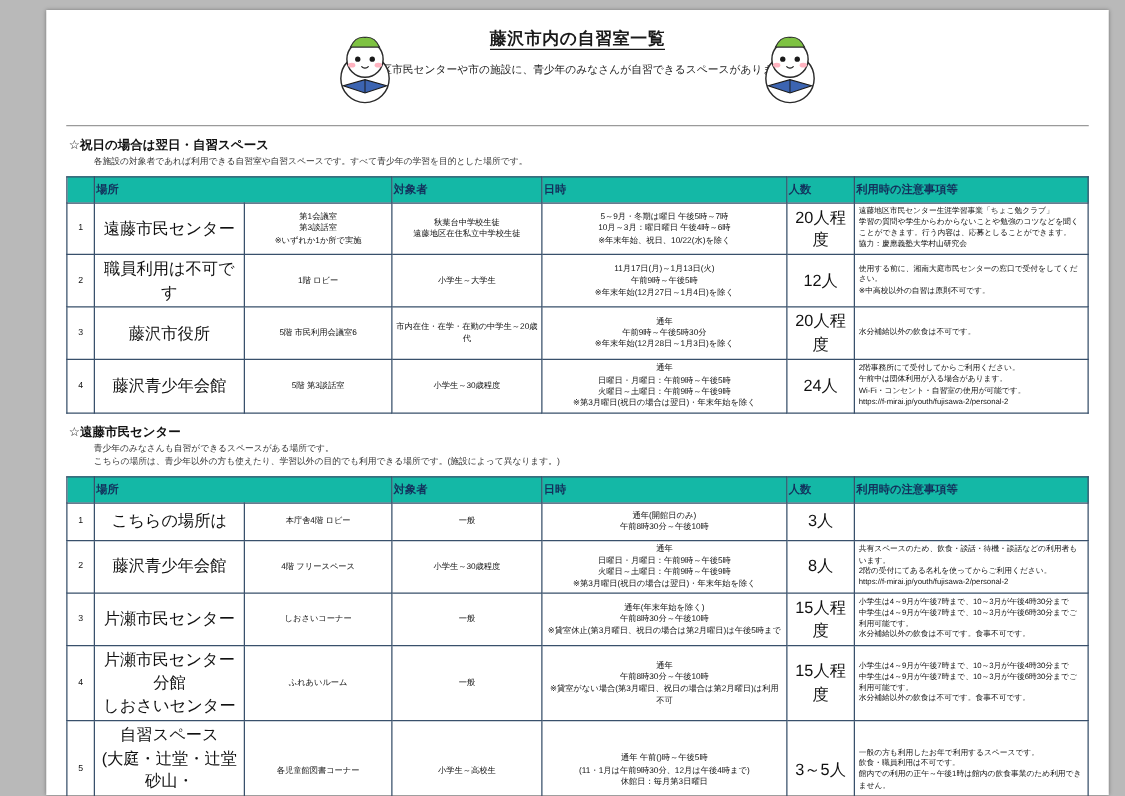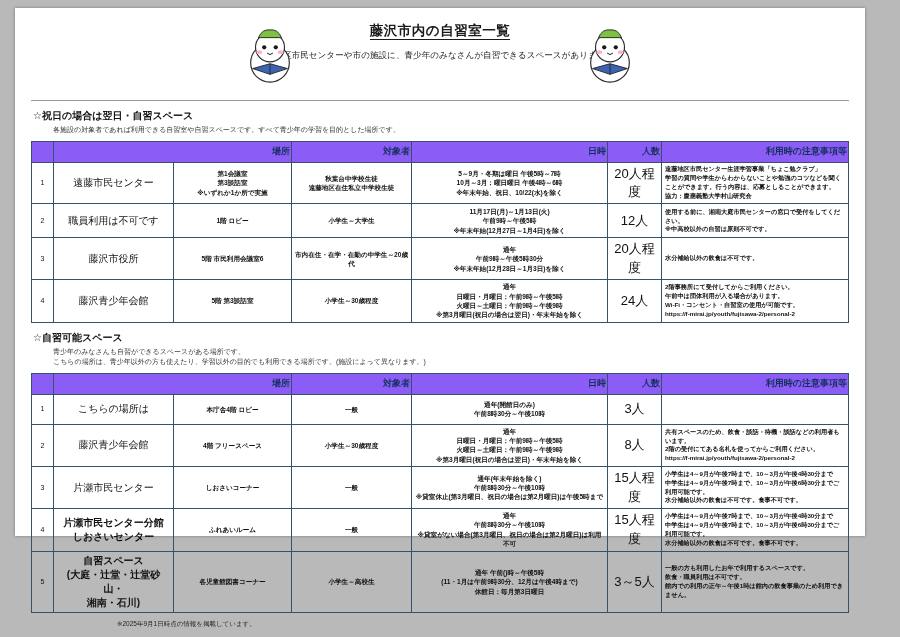--- a/index.html
+++ b/index.html
@@ -3,22 +3,22 @@
 <meta charset="utf-8">
 <style>
   html,body{margin:0;padding:0;}
   body{
     width:900px;height:637px;
     background:#b9b9b9;
     font-family:"Liberation Sans","DejaVu Sans",sans-serif;
     overflow:hidden;
   }
   .page{
-    position:absolute;left:15px;top:8px;
-    width:850px;height:528px;
+    position:absolute;left:37px;top:8px;
+    width:850px;height:628px;
     background:#ffffff;
     box-shadow:0 0 3px rgba(0,0,0,.35);
     box-sizing:border-box;
     padding:10px 16px 0 16px;
   }
   
   .hdr{position:relative;height:72px;}
   .title{
     text-align:center;font-size:13.5px;font-weight:bold;color:#1a1a1a;
     letter-spacing:.5px;margin-top:4px;
@@ -31,39 +31,39 @@
   .mascot.left{left:210px;}
   .mascot.right{right:210px;}
   .rule{border:0;border-top:1px solid #9a9a9a;margin:6px 0 0 0;}
   
   .sec-title{font-size:10px;font-weight:bold;color:#111;margin:8px 0 2px 2px;}
   .sec-note{font-size:7px;color:#333;margin:0 0 5px 22px;line-height:1.5;}
   
   table{border-collapse:collapse;width:100%;table-layout:fixed;}
   th,td{border:1px solid #39506b;vertical-align:middle;}
   thead th{
-    background:#8b5cf6;font-size:9px;font-weight:bold;color:#13315c;
-    height:18px;text-align:right;
+    background:#14b8a6;font-size:9px;font-weight:bold;color:#13315c;
+    height:18px;text-align:left;
   }
   td{font-size:6.6px;color:#111;line-height:1.42;padding:2px 3px;}
   td.num{text-align:center;font-size:7px;}
-  td.place{text-align:center;font-size:10px;}
+  td.place{text-align:center;font-size:13px;}
   td.room{text-align:center;}
   td.target{text-align:center;}
   td.when{text-align:center;}
   td.cap{text-align:center;font-size:13px;}
   td.note{text-align:left;font-size:6.2px;}
   .w-num{width:22px;}
   .w-place{width:120px;}
   .w-room{width:118px;}
   .w-target{width:120px;}
   .w-when{width:196px;}
   .w-cap{width:54px;}
   .foot{font-size:6.5px;color:#222;margin-top:7px;margin-left:86px;}
-  .nowrap{white-space:pre-line;font-weight:bold;}
+  .nowrap{white-space:pre-line;}
 </style>
 </head>
 <body>
 
 <div class="page">
 
   <div class="hdr">
     <svg class="mascot left" viewBox="0 0 60 62">
       <ellipse cx="30" cy="38" rx="20" ry="20" fill="#ffffff" stroke="#2b2b2b" stroke-width="1.2"></ellipse>
       <circle cx="30" cy="22" r="15" fill="#ffffff" stroke="#2b2b2b" stroke-width="1.2"></circle>
@@ -171,21 +171,21 @@
 ※第3月曜日(祝日の場合は翌日)・年末年始を除く</td>
         <td class="cap">24人</td>
         <td class="note nowrap">2階事務所にて受付してからご利用ください。
 午前中は団体利用が入る場合があります。
 Wi-Fi・コンセント・自習室の使用が可能です。
 https://f-mirai.jp/youth/fujisawa-2/personal-2</td>
       </tr>
     </tbody>
   </table>
 
-  <div class="sec-title">☆自習可能スペース</div>
+  <div class="sec-title">☆遠藤市民センター</div>
   <div class="sec-note">
     <div>青少年のみなさんも自習ができるスペースがある場所です。</div>
     <div>こちらの場所は、青少年以外の方も使えたり、学習以外の目的でも利用できる場所です。(施設によって異なります。)</div>
   </div>
 
   <table>
     <colgroup>
       <col class="w-num">
         <col class="w-place">
         <col class="w-room">

